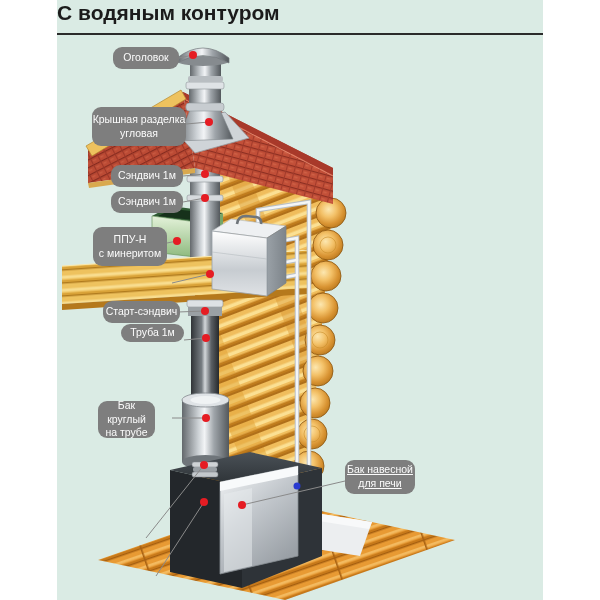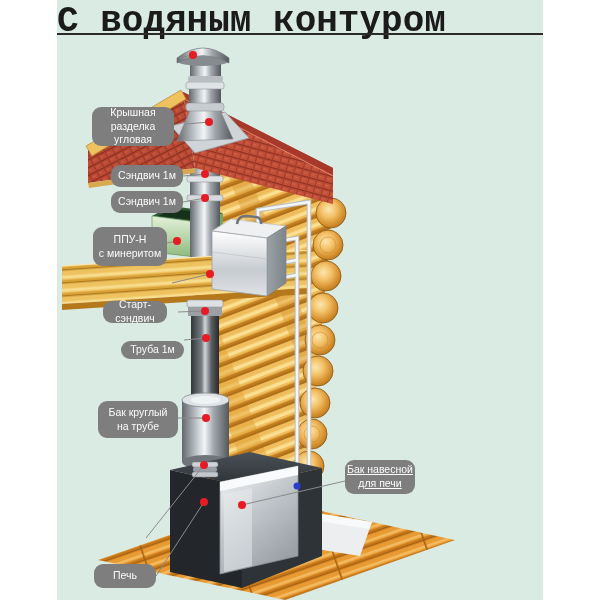--- a/index.html
+++ b/index.html
@@ -1,34 +1,34 @@
 <!DOCTYPE html>
 <html><head>
 <meta charset="utf-8">
 <style>
   html,body{margin:0;padding:0;background:#ffffff;}
   .stage{position:relative;width:600px;height:600px;background:#ffffff;overflow:hidden;
          font-family:"Liberation Sans",sans-serif;}
   .panel{position:absolute;left:57px;top:0;width:486px;height:600px;background:#daebe4;}
-  .title{position:absolute;left:57px;top:1px;width:414px;font-size:36px;font-weight:bold;
-         color:#1b1b1b;letter-spacing:0px;font-family:Liberation Mono, monospace;}
+  .title{position:absolute;left:57px;top:1px;width:414px;font-size:21px;font-weight:bold;
+         color:#1b1b1b;letter-spacing:0px;}
   .rule{position:absolute;left:57px;top:33px;width:486px;height:2px;background:#2b2b2b;}
   svg.art{position:absolute;left:0;top:0;}
   .callout{position:absolute;background:#7e7e7e;color:#fbfbfb;border-radius:9px;
            display:flex;align-items:center;justify-content:center;text-align:center;
            font-size:10.5px;line-height:1.3;white-space:pre-line;z-index:5;}
   .c0 {left:113px; top:47px;  width:66px; height:22px;}
-  .c1 {left:92px;  top:107px; width:82px; height:39px;}
+  .c1 {left:92px;  top:107px; width:94px; height:39px;}
   .c2 {left:111px; top:165px; width:72px; height:22px;}
   .c3 {left:111px; top:191px; width:72px; height:22px;}
   .c4 {left:93px;  top:227px; width:74px; height:39px;}
   .c5 {left:84px;  top:267px; width:88px; height:37px;}
-  .c6 {left:103px; top:301px; width:64px; height:22px;}
-  .c7 {left:121px; top:341px; width:63px; height:18px;}
-  .c8 {left:98px;  top:401px; width:80px; height:37px;}
+  .c6 {left:103px; top:301px; width:77px; height:22px;}
+  .c7 {left:121px; top:324px; width:63px; height:18px;}
+  .c8 {left:98px;  top:401px; width:57px; height:37px;}
   .c9 {left:345px; top:460px; width:70px; height:34px;text-decoration:underline;}
   .c10{left:76px;  top:527px; width:70px; height:22px;}
   .c11{left:94px;  top:564px; width:62px; height:24px;}
 </style>
 </head>
 <body>
 
 <div class="stage">
   <div class="panel"></div>
   <div class="title">С водяным контуром</div>
@@ -260,26 +260,26 @@
       <circle cx="205" cy="311" r="4"></circle>
       <circle cx="206" cy="338" r="4"></circle>
       <circle cx="206" cy="418" r="4"></circle>
       <circle cx="242" cy="505" r="4"></circle>
       <circle cx="204" cy="465" r="4"></circle>
       <circle cx="204" cy="502" r="4"></circle>
     </g>
     <circle cx="297" cy="486" r="3.5" fill="#2a3bd0"></circle>
   </svg>
 
+  <div class="callout c0"><span>Оголовок</span></div>
   <div class="callout c1"><span>Крышная разделка
 угловая</span></div>
   <div class="callout c2"><span>Сэндвич 1м</span></div>
   <div class="callout c3"><span>Сэндвич 1м</span></div>
   <div class="callout c4"><span>ППУ-Н
 с минеритом</span></div>
   <div class="callout c6"><span>Старт-сэндвич</span></div>
   <div class="callout c7"><span>Труба 1м</span></div>
   <div class="callout c8"><span>Бак круглый
 на трубе</span></div>
   <div class="callout c9"><span>Бак навесной
 для печи</span></div>
-  <div class="callout c11"><span>Печь</span></div>
 </div>
 
 </body></html>

